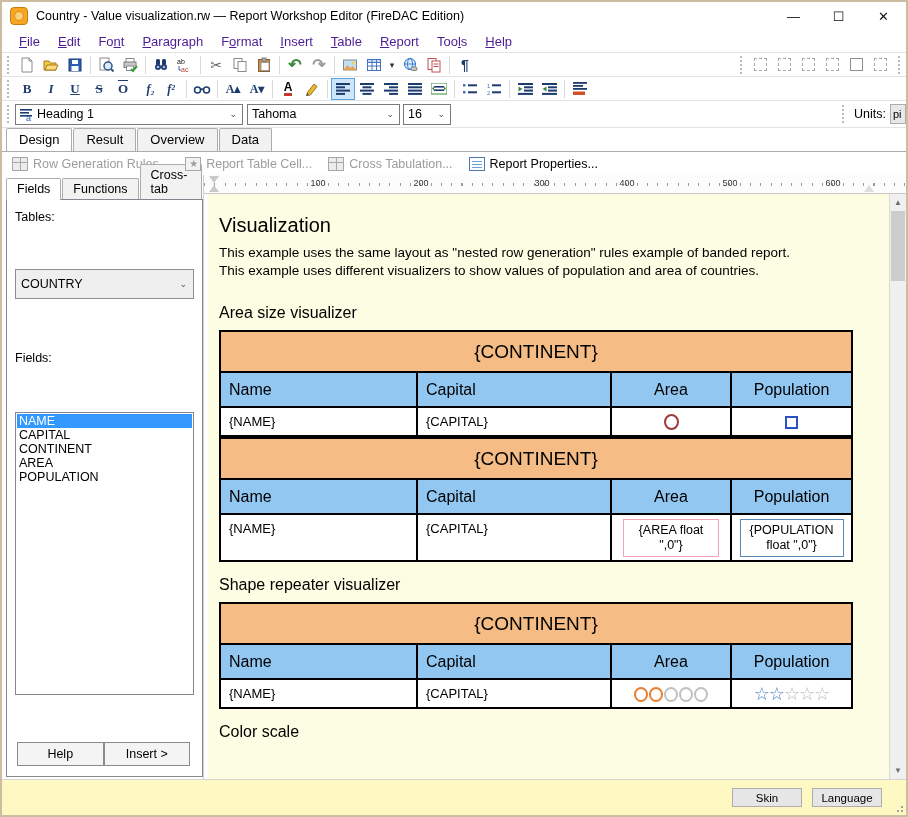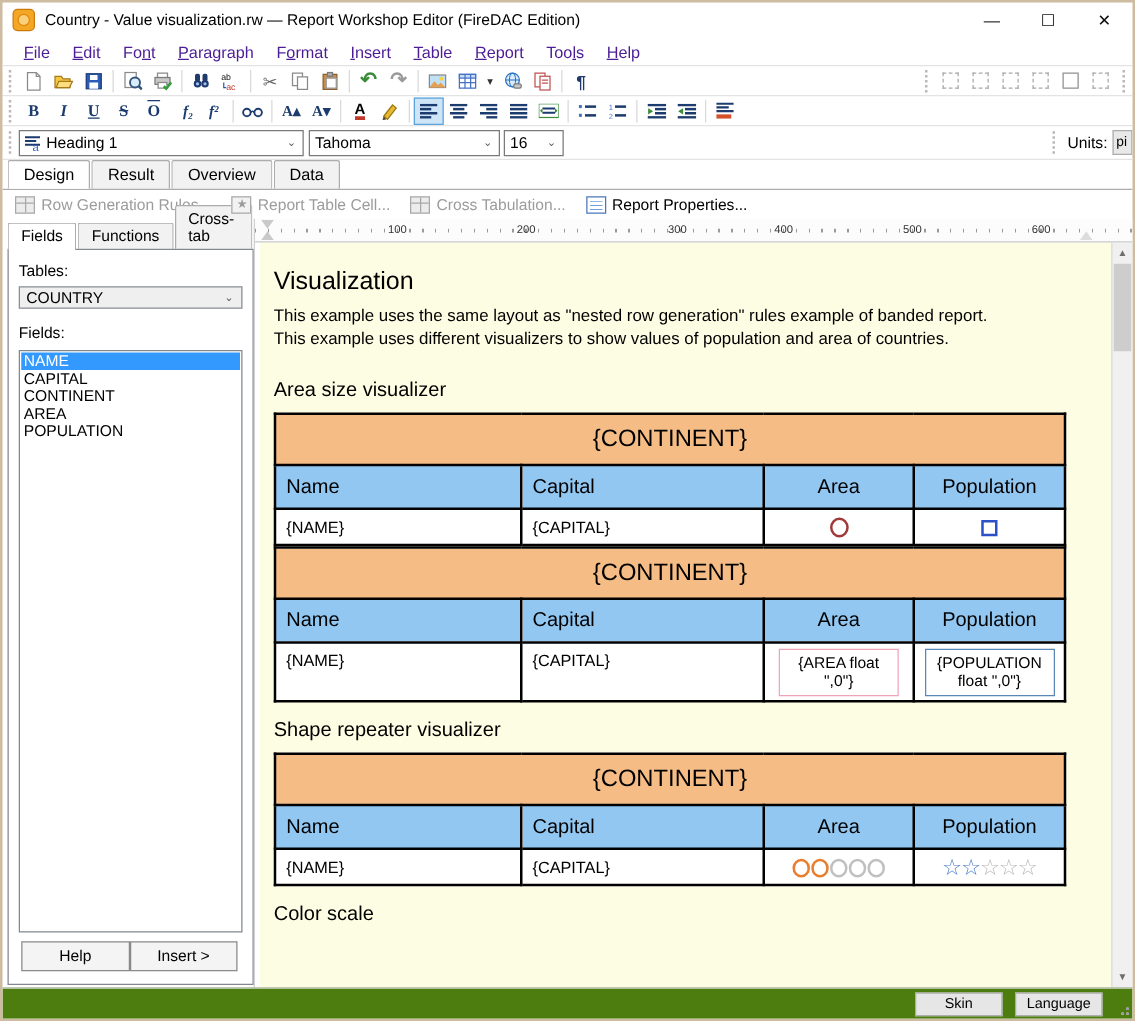--- a/index.html
+++ b/index.html
@@ -73,23 +73,23 @@
       background:repeating-linear-gradient(#6FA0DC 0 1px, transparent 1px 3px); }
 
   
   .main { flex:1 1 auto; display:flex; min-height:0; }
   .sidebar { width:201px; flex:0 0 auto; display:flex; flex-direction:column; padding:2px 0 2px 4px; }
   .side-tabs { display:flex; align-items:flex-end; height:23px; }
   .stab { font-size:12.5px; padding:3px 10px 4px; border:1px solid #ACACAC; border-bottom:none;
           background:#F2F2F2; margin-right:1px; border-radius:2px 2px 0 0; }
   .stab.active { background:#fff; position:relative; z-index:2; }
   .side-panel { flex:1; border:1px solid #828790; background:#fff; margin-top:-1px;
-                display:flex; flex-direction:column; padding:8px 8px 6px; min-height:0; }
+                display:flex; flex-direction:column; padding:8px 8px 6px; min-height:0;gap:40px; }
   .side-label { font-size:12.5px; margin:2px 0 5px; }
-  .side-combo { height:18px; border:1px solid #8A8F94; background:#EFEFEF; display:flex;
+  .side-combo { height:30px; border:1px solid #8A8F94; background:#EFEFEF; display:flex;
                 align-items:center; font-size:12.5px; padding-left:5px; margin-bottom:10px; }
   .side-combo .chev { margin-left:auto; font-size:9px; color:#555; padding-right:6px; }
   .fieldlist { flex:1; border:1px solid #828790; background:#fff; overflow:hidden;
                font-size:12.5px; line-height:14px; padding:1px; margin-top:2px; }
   .fitem { padding:0 2px; }
   .fitem.sel { background:#3399FF; color:#fff; }
   .side-buttons { display:flex; justify-content:space-between; padding:7px 4px 4px 2px; flex:0 0 auto; }
   .sbtn { width:88px; height:24px; border:1px solid #8A8A8A; background:#F4F4F4;
           font-size:12.5px; display:flex; align-items:center; justify-content:center; }
 
@@ -133,21 +133,21 @@
   .sh-circle.on { border-color:#E87E2E; }
   .star { font-size:18px; line-height:18px; color:#B8B8B8; letter-spacing:-1px; }
   .star.on { color:#4B7EC8; }
 
   .scrollbar { width:17px; flex:0 0 auto; background:#F0F0F0; display:flex; flex-direction:column; border-left:1px solid #DADADA; }
   .sb-arrow { height:17px; display:flex; align-items:center; justify-content:center; font-size:8px; color:#6E6E6E; }
   .sb-track { flex:1; position:relative; }
   .sb-thumb { position:absolute; top:0; left:1px; right:1px; height:70px; background:#CDCDCD; }
 
   
-  .statusbar { height:25px; flex:0 0 auto; background:#4d7c0f; border-top:1px solid #D5D5D5;
+  .statusbar { height:36px; flex:0 0 auto; background:#fef9c3; border-top:1px solid #D5D5D5;
                display:flex; align-items:center; justify-content:flex-end; gap:10px; padding-right:24px; position:relative; }
   .stbtn { min-width:70px; height:19px; border:1px solid #ADADAD; background:#E6E6E6;
            font-size:11.5px; display:flex; align-items:center; justify-content:center; padding:0 8px; }
   .gripcorner { position:absolute; right:2px; bottom:2px; width:10px; height:10px;
      background:
        radial-gradient(circle at 8px 8px, #A0A0A0 1.2px, transparent 1.4px),
        radial-gradient(circle at 8px 4px, #A0A0A0 1.2px, transparent 1.4px),
        radial-gradient(circle at 4px 8px, #A0A0A0 1.2px, transparent 1.4px); }
 
   svg { display:block; }

